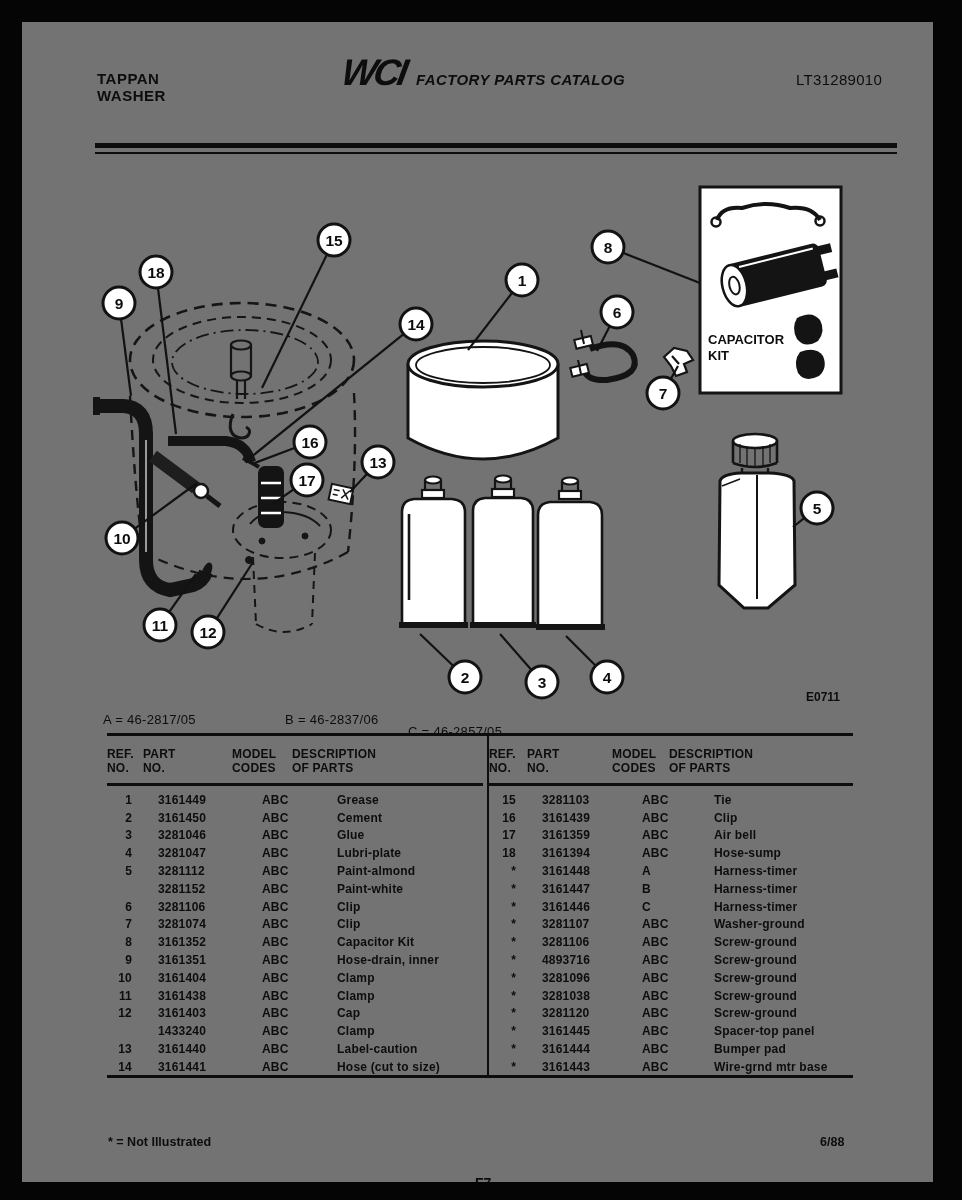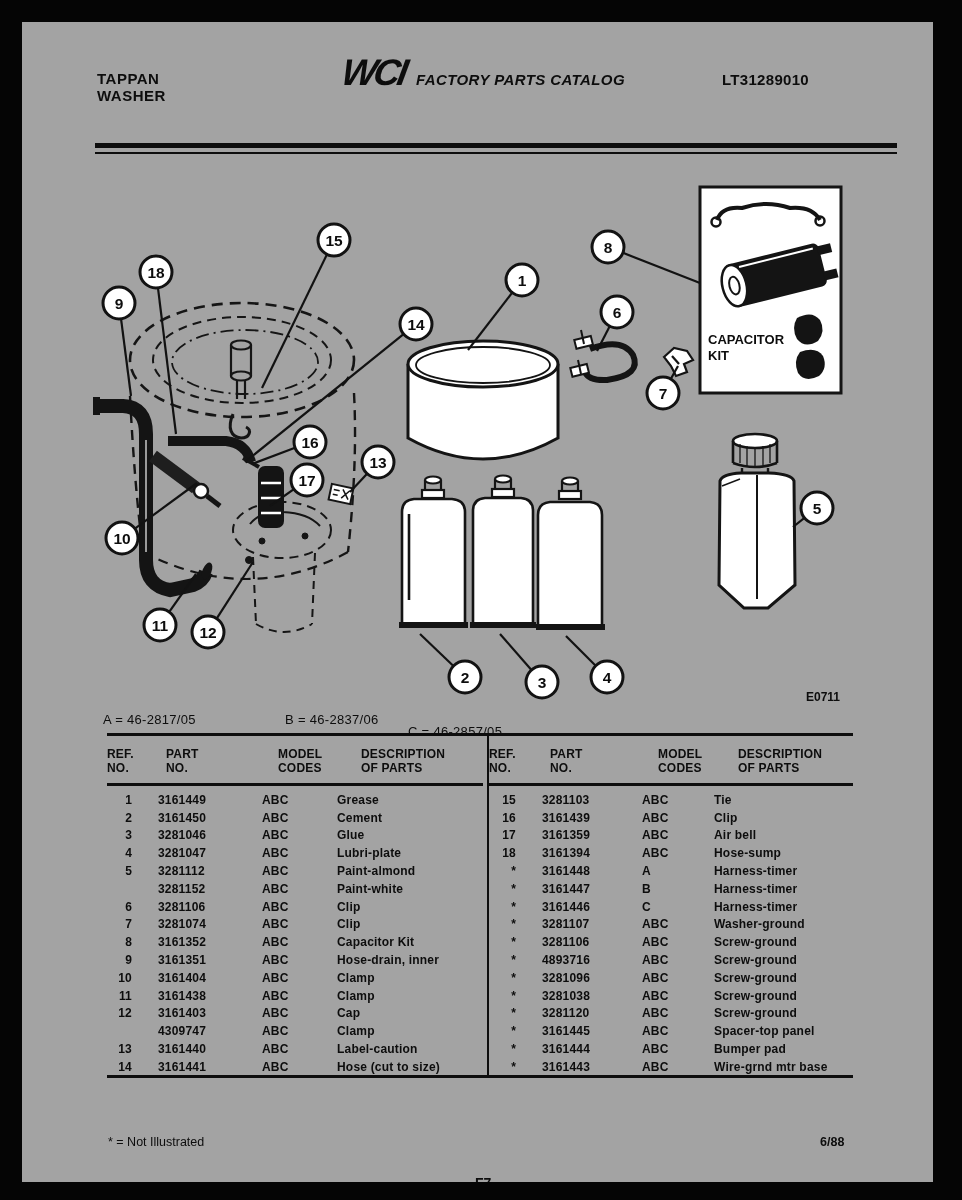--- a/index.html
+++ b/index.html
@@ -3,60 +3,60 @@
 <meta charset="utf-8">
 <style>
   html,body{margin:0;padding:0;}
   body{
     width:962px;height:1200px;background:#050505;position:relative;
     font-family:"Liberation Sans", sans-serif;color:#0d0d0d;
     -webkit-font-smoothing:antialiased;
   }
   .page{
     position:absolute;left:22px;top:22px;width:911px;height:1160px;
-    background:#a3a3a3;overflow:hidden;
+    background:#737373;overflow:hidden;
   }
   
   .brand{position:absolute;left:75px;top:48px;font-size:15px;font-weight:bold;line-height:17px;letter-spacing:.5px;}
   .logo{
     position:absolute;left:320px;top:30px;font-size:37px;font-weight:900;font-style:italic;
     letter-spacing:-3px;transform:skewX(-10deg);
   }
   .catalog-title{position:absolute;left:394px;top:49px;font-size:15px;font-weight:bold;letter-spacing:.4px;font-style:italic;}
-  .pub-number{position:absolute;left:700px;top:49px;font-size:15px;font-weight:bold;letter-spacing:.3px;}
+  .pub-number{position:absolute;left:774px;top:49px;font-size:15px;font-weight:normal;letter-spacing:.3px;}
   .header-rule{position:absolute;left:73px;top:121px;width:802px;height:4px;border-top:5px solid #0d0d0d;border-bottom:2px solid #0d0d0d;}
   
   .diagram{position:absolute;left:23px;top:148px;width:870px;height:540px;}
   .leader{stroke:#121212;stroke-width:2.2px;}
   .callout-circle{fill:#ffffff;stroke:#121212;stroke-width:3px;}
   .callout-num{font-family:"Liberation Sans",sans-serif;font-size:15.5px;font-weight:bold;fill:#0d0d0d;text-anchor:middle;}
   .svg-label{font-family:"Liberation Sans",sans-serif;font-weight:bold;fill:#0d0d0d;}
   
   .model-code{position:absolute;top:690px;font-size:13px;font-weight:normal;letter-spacing:.3px;}
   .mc-a{left:81px;} .mc-b{left:263px;} .mc-c{left:386px;margin-top:12px;}
   
   .parts-table{
     position:absolute;left:85px;top:711px;width:746px;height:345px;
     border-top:3px solid #0d0d0d;border-bottom:3px solid #0d0d0d;box-sizing:border-box;
   }
   .thalf{position:absolute;top:0;height:100%;box-sizing:border-box;}
   .thalf.left{left:0;width:380px;--cols:25px 78px 49px 1fr;padding-right:4px;}
   .thalf.right{left:380px;width:366px;border-left:2.5px solid #0d0d0d;--cols:27px 74px 46px 1fr;}
   .thead{
-    display:grid;grid-template-columns:var(--cols);column-gap:34px;
+    display:grid;grid-template-columns:var(--cols);column-gap:11px;
     height:50px;box-sizing:border-box;border-bottom:3px solid #0d0d0d;
     padding-top:11px;font-size:12px;font-weight:bold;line-height:14px;letter-spacing:.2px;
   }
   .thead > div:first-child{text-align:left;}
   .tbody{padding-top:5px;}
   .trow{display:grid;grid-template-columns:var(--cols);column-gap:26px;height:17.8px;align-items:center;
         font-size:12px;font-weight:bold;letter-spacing:.2px;white-space:nowrap;}
   .trow .c0{text-align:right;}
   
-  .footer-note{position:absolute;left:86px;top:1113px;font-size:12.5px;font-weight:normal;}
+  .footer-note{position:absolute;left:86px;top:1113px;font-size:12.5px;font-weight:bold;}
   .page-code{position:absolute;left:453px;top:1118px;font-size:14px;font-weight:bold;margin-top:35px;}
   .date-code{position:absolute;left:798px;top:1113px;font-size:12.5px;font-weight:bold;}
 </style>
 </head>
 <body>
 
 <div class="page">
 
   <div class="brand">
     <div>TAPPAN</div>
@@ -395,21 +395,21 @@
             <span class="c3">Clamp</span>
           </div>
           <div class="trow">
             <span class="c0">12</span>
             <span class="c1">3161403</span>
             <span class="c2">ABC</span>
             <span class="c3">Cap</span>
           </div>
           <div class="trow">
             <span class="c0"></span>
-            <span class="c1">4309747</span>
+            <span class="c1">1433240</span>
             <span class="c2">ABC</span>
             <span class="c3">Clamp</span>
           </div>
           <div class="trow">
             <span class="c0">13</span>
             <span class="c1">3161440</span>
             <span class="c2">ABC</span>
             <span class="c3">Label-caution</span>
           </div>
           <div class="trow">

